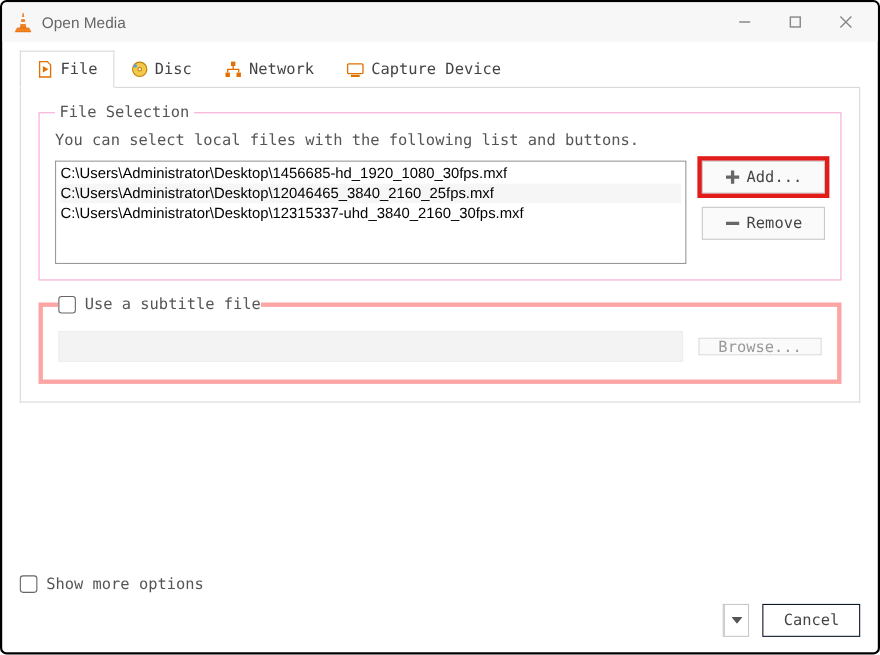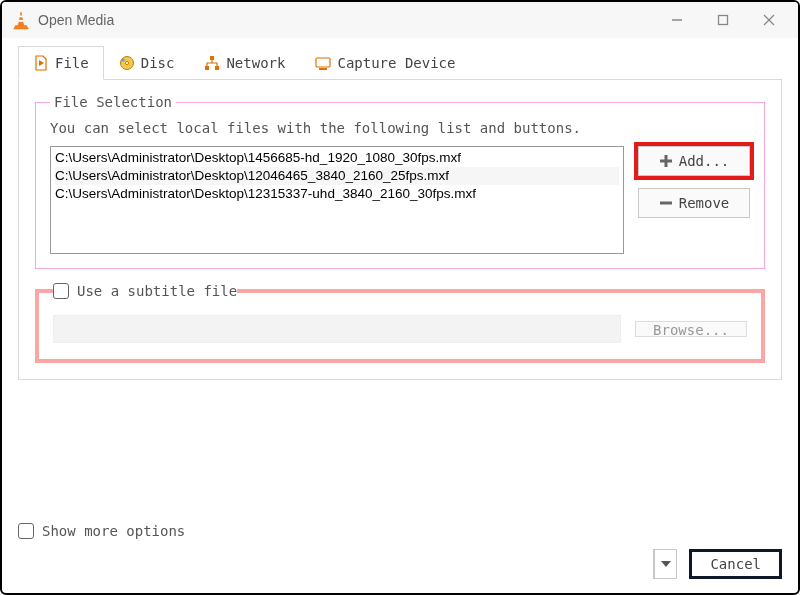--- a/index.html
+++ b/index.html
@@ -75,21 +75,21 @@
 .hint {
   font-family: "Consolas", monospace;
   font-size: 14px;
   color: #555;
   margin-bottom: 10px;
 }
 .file-row { display: flex; align-items: flex-start; gap: 14px; }
 .file-list {
   flex: 1;
   border: 1px solid #999;
-  height: 108px;
+  height: 94px;
   overflow: auto;
   padding: 2px 4px;
   font-family: Arial, sans-serif;
   font-size: 13.5px;
   line-height: 1.35;
   background: #fff;
 }
 .file-list .row:nth-child(even) { background: #f6f6f6; }
 .file-list .row:nth-child(odd) { background: #fff; }
 .side-buttons { display: flex; flex-direction: column; gap: 12px; width: 112px; }
@@ -152,21 +152,21 @@
 .combo-btn .main {
   padding: 0 12px; display: flex; align-items: center;
   font-family: "Consolas", monospace; font-size: 14px; color: #444;
 }
 .combo-btn .arrow {
   border-left: 1px solid #c8c8c8;
   width: 22px; display: flex; align-items: center; justify-content: center;
 }
 .plain-btn {
   height: 30px; padding: 0 18px;
-  border: 3px solid #0f172a; background: #fff;
+  border: 1px solid #0f172a; background: #fff;
   font-family: "Consolas", monospace; font-size: 14px; color: #444;
   cursor: pointer;
 }
 </style>
 </head>
 <body>
 
 <div class="titlebar">
   <span class="app-icon">
     <svg viewBox="0 0 20 22">

